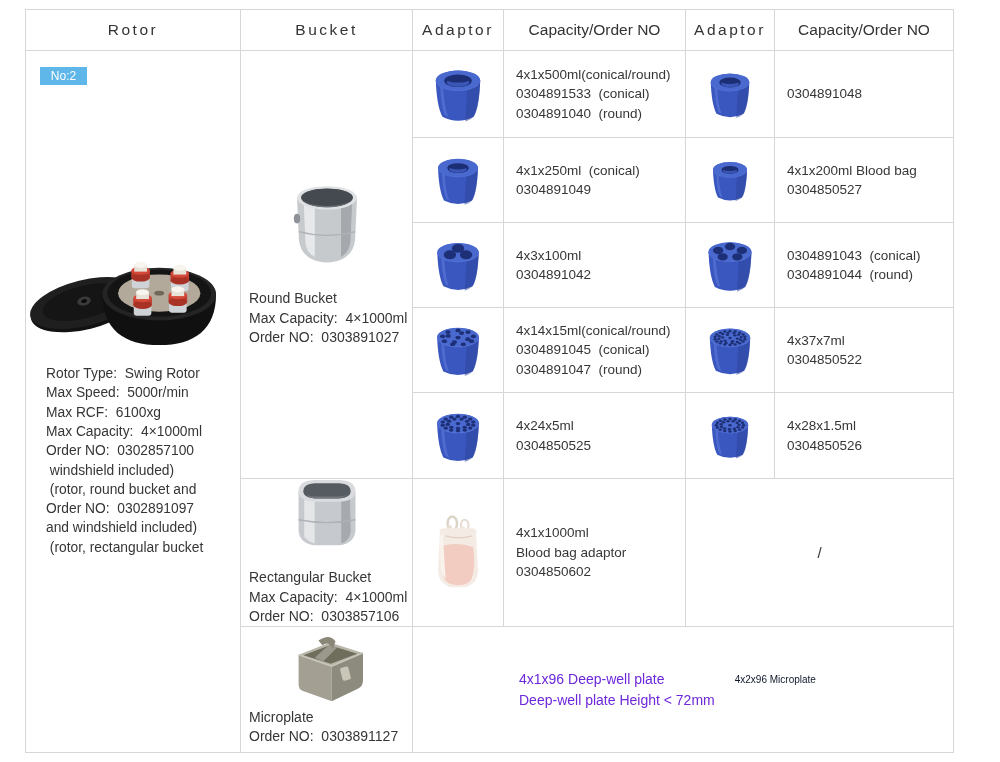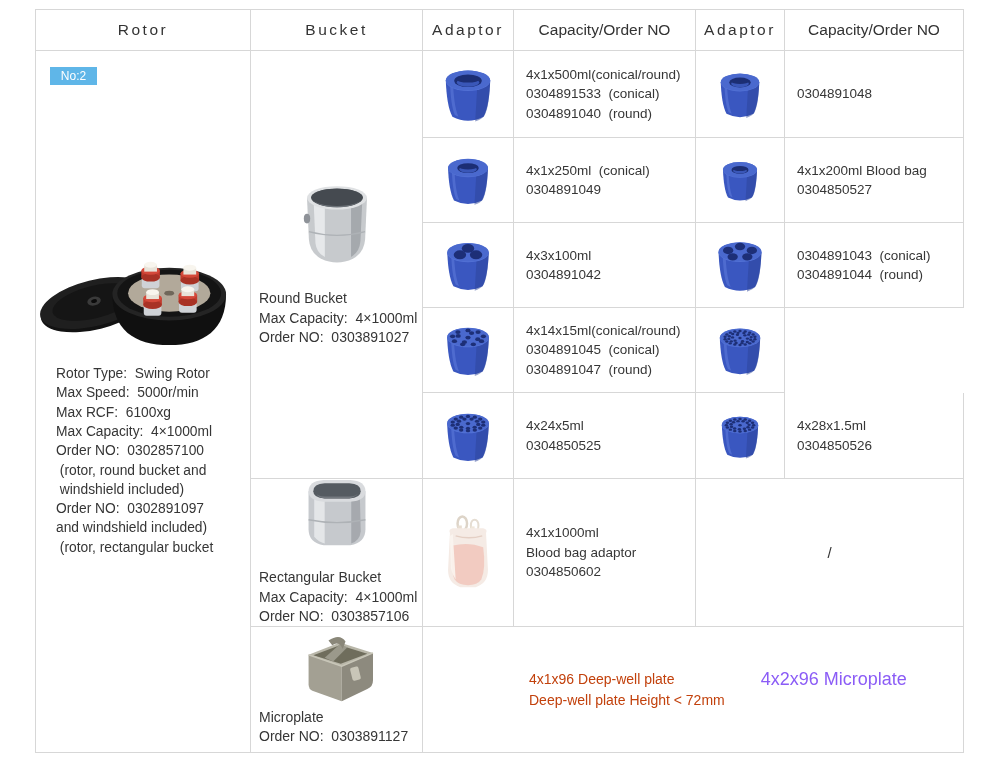--- a/index.html
+++ b/index.html
@@ -1,20 +1,20 @@
 <!DOCTYPE html>
 <html><head>
 <meta charset="utf-8">
 <style>
   * { margin:0; padding:0; box-sizing:border-box; }
   body { background:#fff; font-family:"Liberation Sans","DejaVu Sans",sans-serif; color:#3a3a3a; }
   #page { position:relative; width:1000px; height:762px; background:#fff; overflow:hidden; }
 
   #spec-table {
-    position:absolute; left:35px; top:9px;
+    position:absolute; left:25px; top:9px;
     display:grid;
     grid-template-columns:215px 172px 91px 182px 89px 179px;
     grid-template-rows:41px 87px 85px 85px 85px 86px 148px 126px;
     border-top:1px solid #d7d7d7; border-left:1px solid #d7d7d7;
     background:#fff;
   }
   .cell { border-right:1px solid #d7d7d7; border-bottom:1px solid #d7d7d7; position:relative; }
 
   .hdr { display:flex; align-items:center; justify-content:center;
          font-size:15.5px; color:#333; }
@@ -46,23 +46,23 @@
   .img-cell { display:flex; align-items:center; justify-content:center; }
   .cap-cell { display:flex; flex-direction:column; justify-content:center;
     padding-left:12px; font-size:13.5px; line-height:19.5px;
     white-space:pre; color:#363636; }
 
   .slash-cell { grid-column:5 / span 2; display:flex; align-items:center;
     justify-content:center; font-size:15px; color:#333; }
 
   .plate-cell { grid-column:3 / span 4; grid-row:8;
     display:flex; align-items:center; padding-left:106px; }
-  .plate-left { font-size:14px; line-height:21px; white-space:pre; color:#c2410c; }
-  .plate-right { font-size:18px; margin-left:36px; align-self:center;
-    position:relative; top:-10px; color:#8b5cf6; }
+  .plate-left { font-size:14px; line-height:21px; white-space:pre; color:#6d28d9; }
+  .plate-right { font-size:10px; margin-left:20px; align-self:center;
+    position:relative; top:-10px; color:#0f172a; }
 
   svg { display:block; }
 </style>
 </head>
 <body>
 
 <div id="page">
   <div id="spec-table">
 
     <div class="cell hdr hdr-sp">Rotor</div>
@@ -115,21 +115,21 @@
           <g transform="translate(155,57)">
             <rect x="-9" y="-2" width="18" height="12" rx="3" fill="#cfd2d6"></rect>
             <rect x="-9.5" y="-8" width="19" height="7" fill="#c23b2e"></rect>
             <ellipse cx="0" cy="-1" rx="9.5" ry="4.2" fill="#a83225"></ellipse>
             <ellipse cx="0" cy="-8" rx="9.5" ry="4.2" fill="#d4493a"></ellipse>
             <rect x="-6.5" y="-14" width="13" height="7" fill="#e8e3d9"></rect>
             <ellipse cx="0" cy="-14" rx="6.5" ry="3" fill="#f8f5ee"></ellipse>
           </g>
         </svg>
       </div>
-      <div class="rotor-specs"><div>Rotor Type:  Swing Rotor</div><div>Max Speed:  5000r/min</div><div>Max RCF:  6100xg</div><div>Max Capacity:  4×1000ml</div><div>Order NO:  0302857100</div><div> (rotor, round bucket and</div><div> windshield included)</div><div>Order NO:  0302891097</div><div>and windshield included)</div><div> (rotor, rectangular bucket</div></div>
+      <div class="rotor-specs"><div>Rotor Type:  Swing Rotor</div><div>Max Speed:  5000r/min</div><div>Max RCF:  6100xg</div><div>Max Capacity:  4×1000ml</div><div>Order NO:  0302857100</div><div> windshield included)</div><div> (rotor, round bucket and</div><div>Order NO:  0302891097</div><div>and windshield included)</div><div> (rotor, rectangular bucket</div></div>
     </div>
 
     <div class="cell bucket-cell round-bucket-cell">
       <div>
         <svg width="78" height="90" viewBox="0 0 78 96">
           <path d="M7,18 L9,62 Q10,76 22,83 Q39,91 56,83 Q68,76 69,62 L71,18 Z" fill="#c7cacd"></path>
           <path d="M14,20 L16,66 Q17,76 26,81 L26,20 Z" fill="#e9ebed" opacity="0.9"></path>
           <path d="M54,20 L54,81 Q63,76 64,64 L66,20 Z" fill="#9ca0a5" opacity="0.8"></path>
           <path d="M9,54 Q39,62 69,54" stroke="#aeb2b6" stroke-width="1.5" fill="none"></path>
           <ellipse cx="39" cy="18" rx="32" ry="12.5" fill="#dfe1e3"></ellipse>
@@ -335,20 +335,21 @@
             <ellipse cx="58.93852041042297" cy="28.124131056061387" rx="3.0340000000000003" ry="2.18448" fill="#1d2f77"></ellipse>
             <ellipse cx="63.65968230674409" cy="34.118734655339445" rx="3.0340000000000003" ry="2.18448" fill="#1d2f77"></ellipse>
             <ellipse cx="54.72116189632113" cy="38.99460359927806" rx="3.0340000000000003" ry="2.18448" fill="#1d2f77"></ellipse>
             <ellipse cx="41.06147958957703" cy="37.87586894393861" rx="3.0340000000000003" ry="2.18448" fill="#1d2f77"></ellipse>
             <ellipse cx="36.34031769325591" cy="31.881265344660555" rx="3.0340000000000003" ry="2.18448" fill="#1d2f77"></ellipse>
             <ellipse cx="45.27883810367888" cy="27.00539640072194" rx="3.0340000000000003" ry="2.18448" fill="#1d2f77"></ellipse>
             <ellipse cx="50" cy="33" rx="3.0340000000000003" ry="2.18448" fill="#1d2f77"></ellipse>
           </svg>
         </span>
       </div>
+    <div class="cell cap-cell" style="grid-row:5;grid-column:6"><div>4x37x7ml</div><div>0304850522</div></div>
 
     <div class="cell img-cell" style="grid-row:6;grid-column:3">
         <span>
           <svg viewBox="0 0 100 110" width="60" height="62">
             <path d="M13,33 C14,58 17,80 24,93 Q50,106 76,93 C83,80 86,58 87,33 Z" fill="#3a57c0"></path>
             <path d="M62,101 C70,98 75,95 78,90 C84,78 86,56 87,33 L66,33 Z" fill="#2c4498" opacity="0.5"></path>
             <path d="M20,36 C21,60 23,78 28,90 L34,93 C28,78 26,58 25,36 Z" fill="#5b78d8" opacity="0.6"></path>
             <ellipse cx="50" cy="33" rx="37" ry="17" fill="#5473d6"></ellipse>
             <ellipse cx="50" cy="32.2" rx="37" ry="16.5" fill="#4a69ce"></ellipse>
             <ellipse cx="50" cy="20.25" rx="3.885" ry="2.7971999999999997" fill="#1d2f77"></ellipse>

